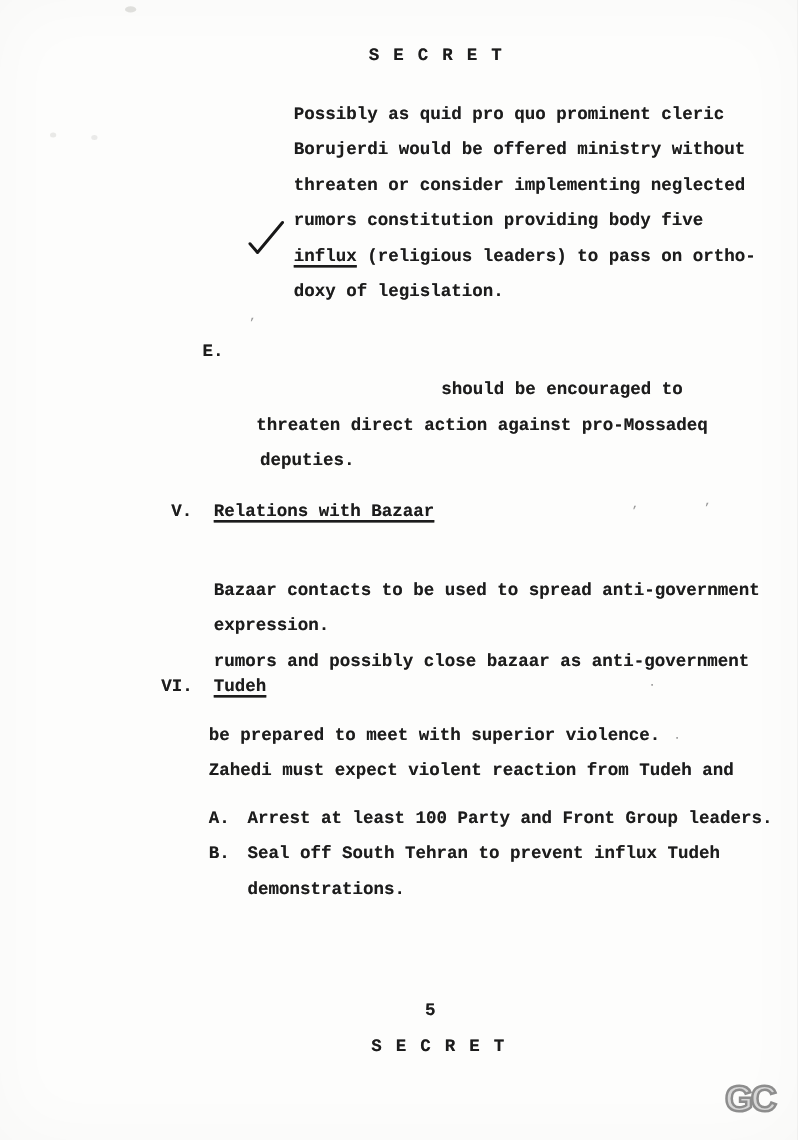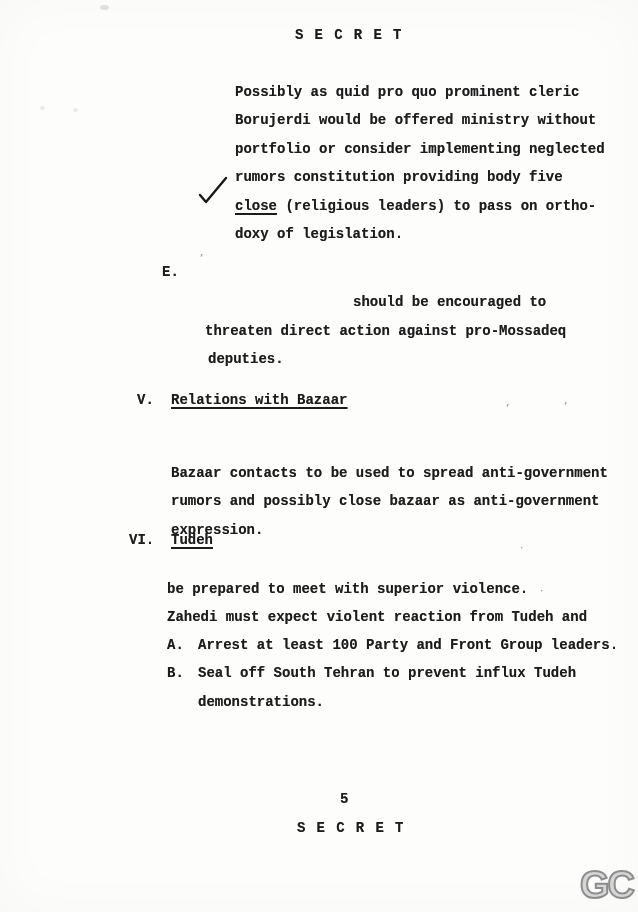--- a/index.html
+++ b/index.html
@@ -17,20 +17,21 @@
     font-family: "Liberation Mono", "DejaVu Sans Mono", monospace;
     font-weight: bold;
     font-size: 14px;
     color: #1c1c1c;
   }
   .tline {
     position: absolute;
     white-space: pre;
     line-height: 20px;
     text-shadow: 0 0 0.4px rgba(20,20,20,0.55);
+    margin-top: 10px;
   }
   .block {
     position: absolute;
   }
   .block .bline {
     line-height: 28.4px;
     white-space: pre;
     text-shadow: 0 0 0.4px rgba(20,20,20,0.55);
   }
   .uline {
@@ -47,21 +48,21 @@
     top: 175px;
     width: 32px;
     height: 32px;
   }
   .watermark {
     position: absolute;
     left: 580px;
     top: 864px;
     font-family: "Liberation Sans", sans-serif;
     font-weight: 800;
-    font-size: 38px;
+    font-size: 29px;
     letter-spacing: -2px;
     color: #d6d6d6;
     -webkit-text-stroke: 2px #8d8d8d;
     text-stroke: 2px #8d8d8d;
   }
   .speck {
     position: absolute;
     background: #d8d8d5;
     border-radius: 50%;
   }
@@ -75,41 +76,41 @@
 </head>
 <body>
 
 <div class="page">
 
   <div class="tline classification" style="left:295px; top:25px;">S E C R E T</div>
 
   <div class="block" style="left:235px; top:78px;">
     <div class="bline">Possibly as quid pro quo prominent cleric</div>
     <div class="bline">Borujerdi would be offered ministry without</div>
-    <div class="bline">portfolio or consider implementing neglected</div>
+    <div class="bline">threaten or consider implementing neglected</div>
     <div class="bline">rumors constitution providing body five</div>
-    <div class="bline"><span class="uline">close</span><span> (religious leaders) to pass on ortho-</span></div>
+    <div class="bline"><span class="uline">influx</span><span> (religious leaders) to pass on ortho-</span></div>
     <div class="bline">doxy of legislation.</div>
   </div>
 
   <svg class="check" viewBox="0 0 32 32">
     <path d="M3 20 L9 27 L29 3" fill="none" stroke="#181818" stroke-width="2.4" stroke-linecap="round" stroke-linejoin="round"></path>
   </svg>
 
   <div class="tline" style="left:162px; top:262px;">E.</div>
   <div class="tline" style="left:353px; top:292px;text-align:center;">should be encouraged to</div>
   <div class="tline" style="left:205px; top:321px;">threaten direct action against pro-Mossadeq</div>
   <div class="tline" style="left:208px; top:349px;">deputies.</div>
 
   <div class="tline" style="left:137px; top:390px;">V.</div>
   <div class="tline uline" style="left:171px; top:390px;">Relations with Bazaar</div>
   <div class="block" style="left:171px; top:432px;margin-top:27px;">
     <div class="bline">Bazaar contacts to be used to spread anti-government</div>
+    <div class="bline">expression.</div>
     <div class="bline">rumors and possibly close bazaar as anti-government</div>
-    <div class="bline">expression.</div>
   </div>
 
   <div class="tline" style="left:129px; top:530px;">VI.</div>
   <div class="tline uline" style="left:171px; top:530px;">Tudeh</div>
   <div class="block" style="left:167px; top:575px;">
     <div class="bline">be prepared to meet with superior violence.</div>
     <div class="bline">Zahedi must expect violent reaction from Tudeh and</div>
   </div>
   <div class="tline" style="left:167px; top:635px;">A.</div>
   <div class="tline" style="left:198px; top:635px;">Arrest at least 100 Party and Front Group leaders.</div>

